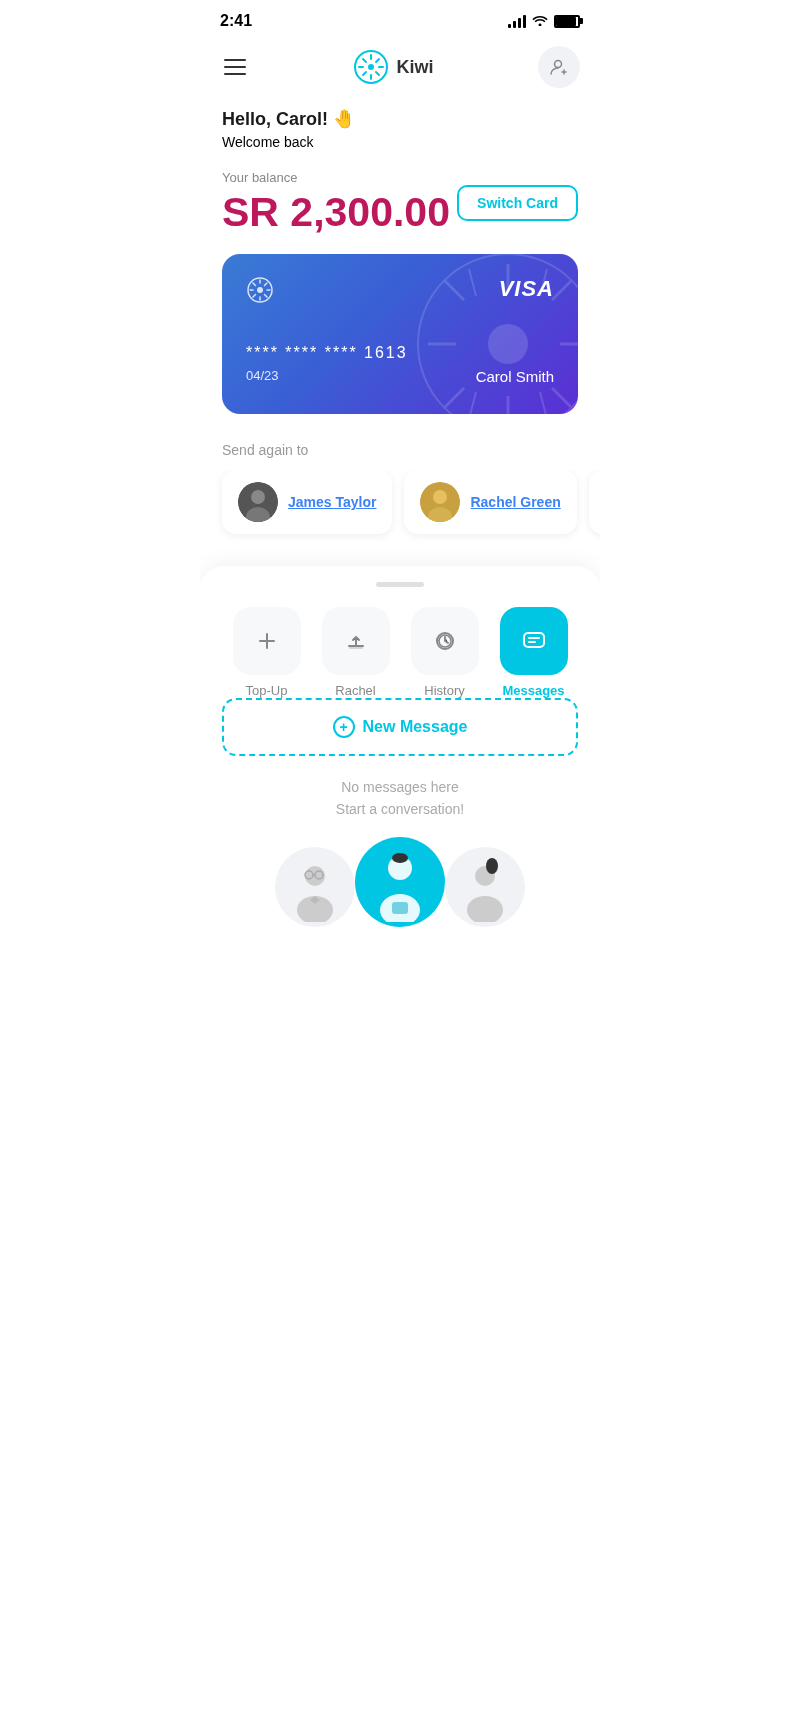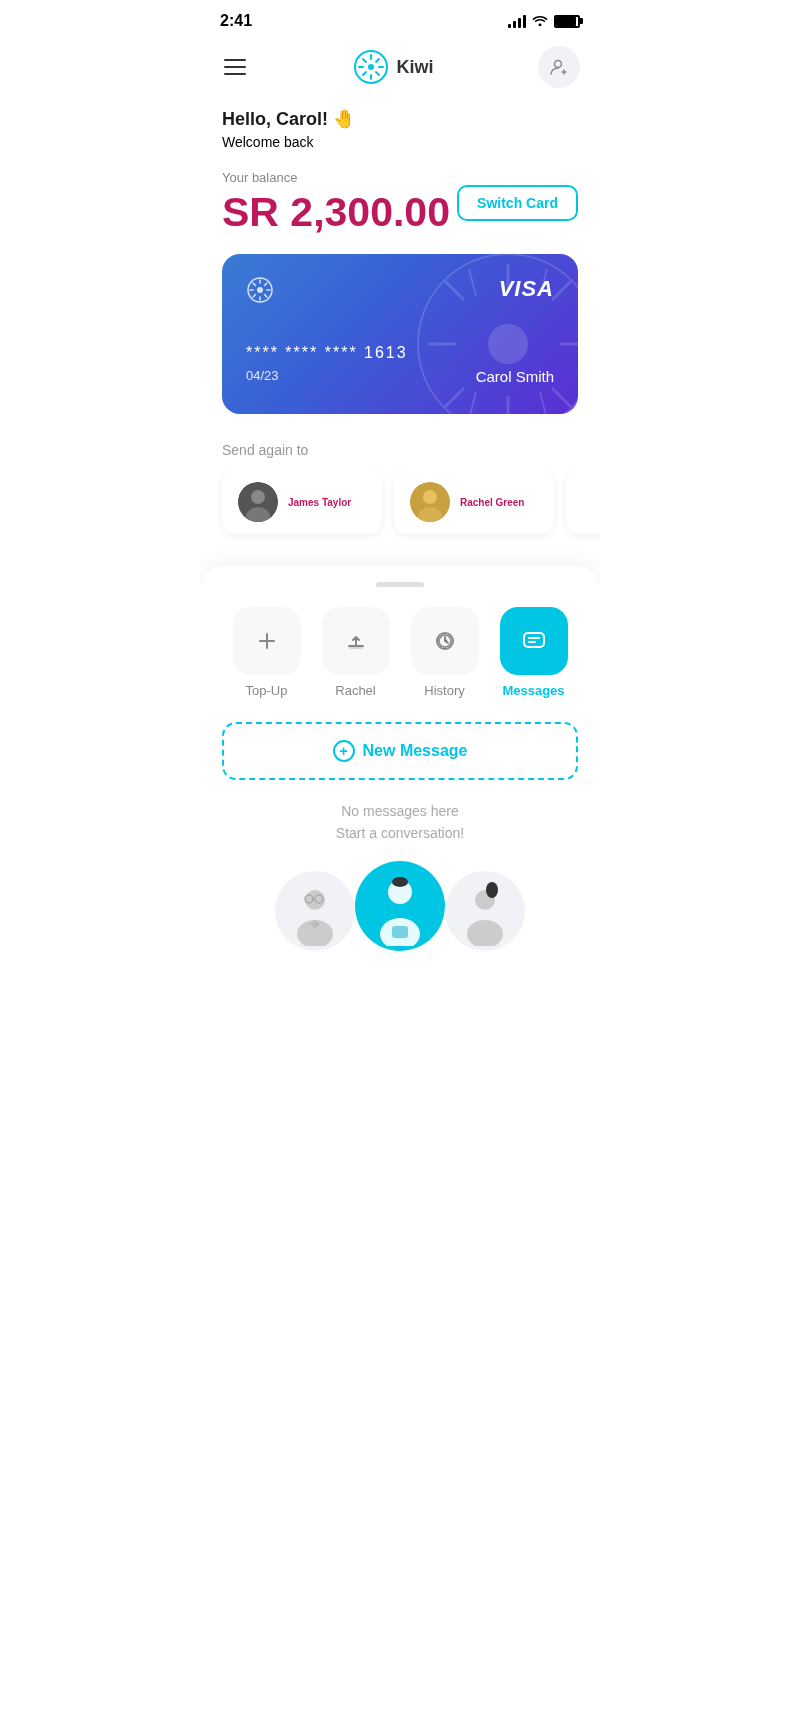--- a/index.html
+++ b/index.html
@@ -268,23 +268,24 @@
       height: 100%;
       display: flex;
       align-items: center;
       justify-content: center;
       font-size: 16px;
       font-weight: 700;
       color: white;
       border-radius: 50%;
     }
     .contact-name {
-      font-size: 10px;
+      font-size: 14px;
       font-weight: 600;
-      color: #be185d;
+      color: #3b82f6;
+      text-decoration: underline;
     }
 
     
     .bottom-sheet {
       background: white;
       border-radius: 24px 24px 0 0;
       margin-top: 24px;
       padding: 16px 22px 24px;
       box-shadow: 0 -4px 20px rgba(0,0,0,0.05);
     }
@@ -293,21 +294,20 @@
       height: 5px;
       background: #e0e0e0;
       border-radius: 3px;
       margin: 0 auto 20px;
     }
 
     
     .actions-row {
       display: flex;
       justify-content: flex-start;
-      margin-bottom: 24px;
     }
     .action-item {
       display: flex;
       flex-direction: column;
       align-items: center;
       gap: 8px;
       cursor: pointer;
       flex: 1;
     }
     .action-icon-box {

